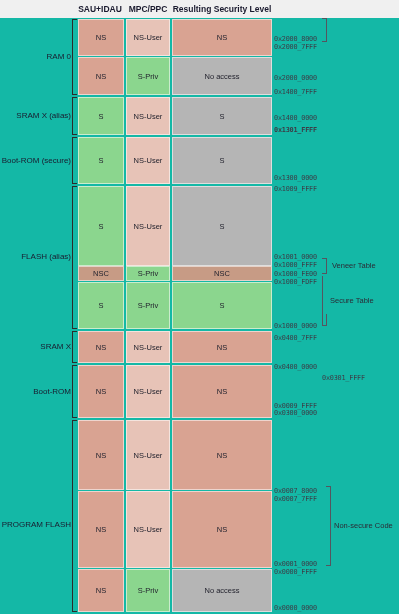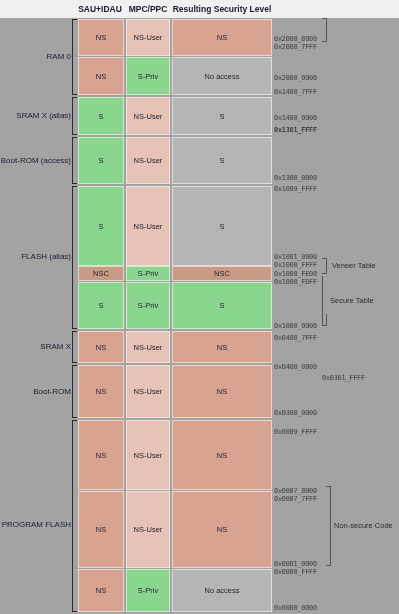--- a/index.html
+++ b/index.html
@@ -7,21 +7,21 @@
     margin: 0; padding: 0;
     width: 399px; height: 614px;
     background: #f0f0f0;
     font-family: "Liberation Sans", sans-serif;
     overflow: hidden;
   }
   #root {
     position: relative;
     width: 399px;
     height: 614px;
-    background: #a3a3a3;
+    background: #14b8a6;
     padding-left: 41px;
   }
 
   
   .hdr-row {
     position: absolute;
     top: 0; left: 0;
     width: 399px; height: 18px;
     background: #f0f0f0;
   }
@@ -125,21 +125,21 @@
   <div class="bracket" style="top:19px;  height:76px;"></div>
   <div class="bracket" style="top:97px;  height:38px;"></div>
   <div class="bracket" style="top:137px; height:47px;"></div>
   <div class="bracket" style="top:186px; height:143px;"></div>
   <div class="bracket" style="top:331px; height:32px;"></div>
   <div class="bracket" style="top:365px; height:53px;"></div>
   <div class="bracket" style="top:420px; height:192px;"></div>
 
   <div class="region-label" style="top:52px;">RAM 0</div>
   <div class="region-label" style="top:111px;">SRAM X (alias)</div>
-  <div class="region-label" style="top:156px;">Boot-ROM (access)</div>
+  <div class="region-label" style="top:156px;">Boot-ROM (secure)</div>
   <div class="region-label" style="top:252px;">FLASH (alias)</div>
   <div class="region-label" style="top:342px;">SRAM X</div>
   <div class="region-label" style="top:387px;">Boot-ROM</div>
   <div class="region-label" style="top:520px;text-align:right;">PROGRAM FLASH</div>
 
   <div class="cell col-sau" style="top:19px; height:37px; background:#d9a392;">NS</div>
   <div class="cell col-mpc" style="top:19px; height:37px; background:#e7c3b7;">NS-User</div>
   <div class="cell col-res" style="top:19px; height:37px; background:#d9a392;">NS</div>
 
   <div class="cell col-sau" style="top:57px; height:38px; background:#d9a392;">NS</div>
@@ -196,21 +196,21 @@
   <div class="addr" style="top:185px;">0x1009_FFFF</div>
   <div class="addr" style="top:253px;">0x1001_0000</div>
   <div class="addr" style="top:261px;">0x1000_FFFF</div>
   <div class="addr" style="top:270px;">0x1000_FE00</div>
   <div class="addr" style="top:278px;">0x1000_FDFF</div>
   <div class="addr" style="top:322px;">0x1000_0000</div>
   <div class="addr" style="top:334px;">0x0400_7FFF</div>
   <div class="addr" style="top:363px;">0x0400_0000</div>
   <div class="addr" style="top:374px;margin-left:48px;">0x0301_FFFF</div>
   <div class="addr" style="top:409px;">0x0300_0000</div>
-  <div class="addr" style="top:428px;">0x0009_FFFF</div>
+  <div class="addr" style="top:402px;">0x0009_FFFF</div>
   <div class="addr" style="top:487px;">0x0007_8000</div>
   <div class="addr" style="top:495px;">0x0007_7FFF</div>
   <div class="addr" style="top:560px;">0x0001_0000</div>
   <div class="addr" style="top:568px;">0x0000_FFFF</div>
   <div class="addr" style="top:604px;">0x0000_0000</div>
 
   <div class="rbracket" style="left:322px; top:18px; height:24px;"></div>
 
   <div class="rbracket" style="left:322px; top:258px; height:16px;"></div>
   <div class="rannot" style="left:332px; top:261px;">Veneer Table</div>

